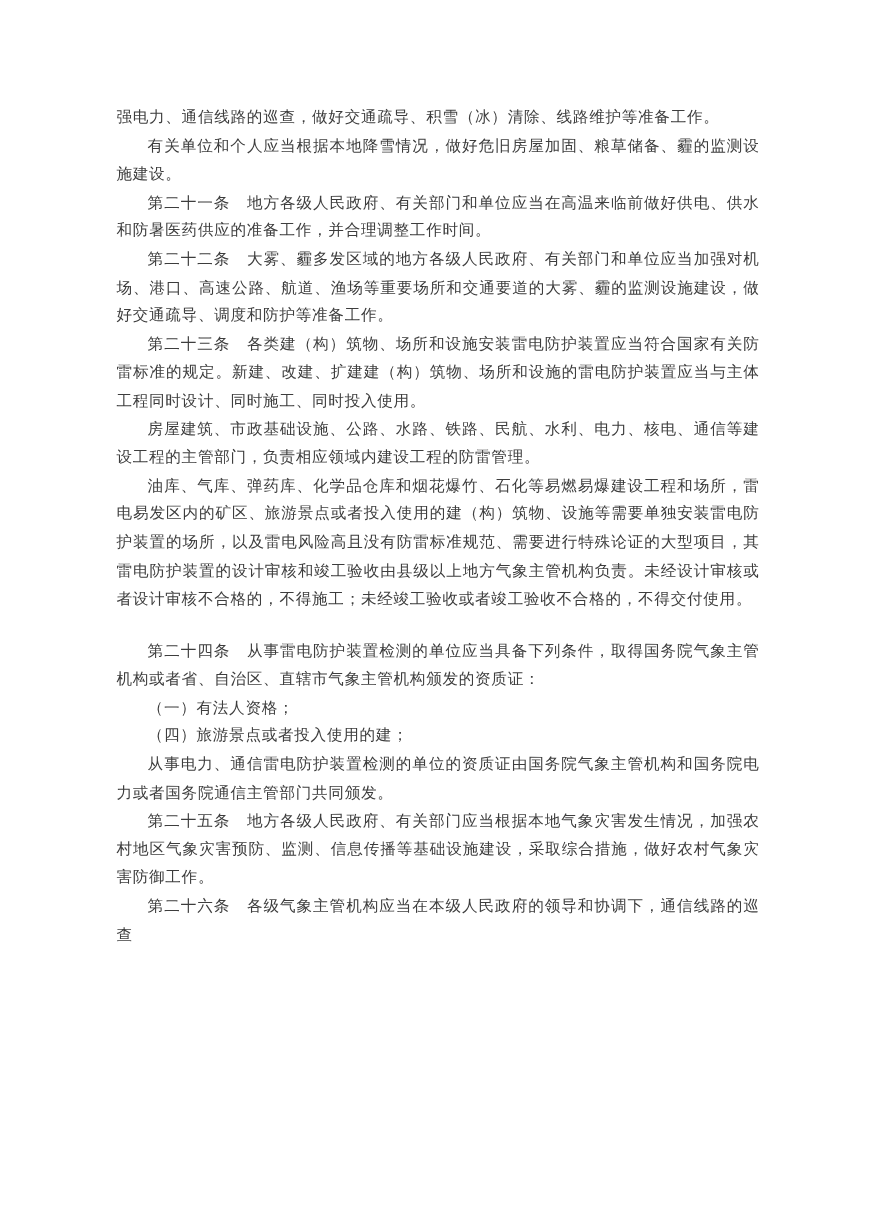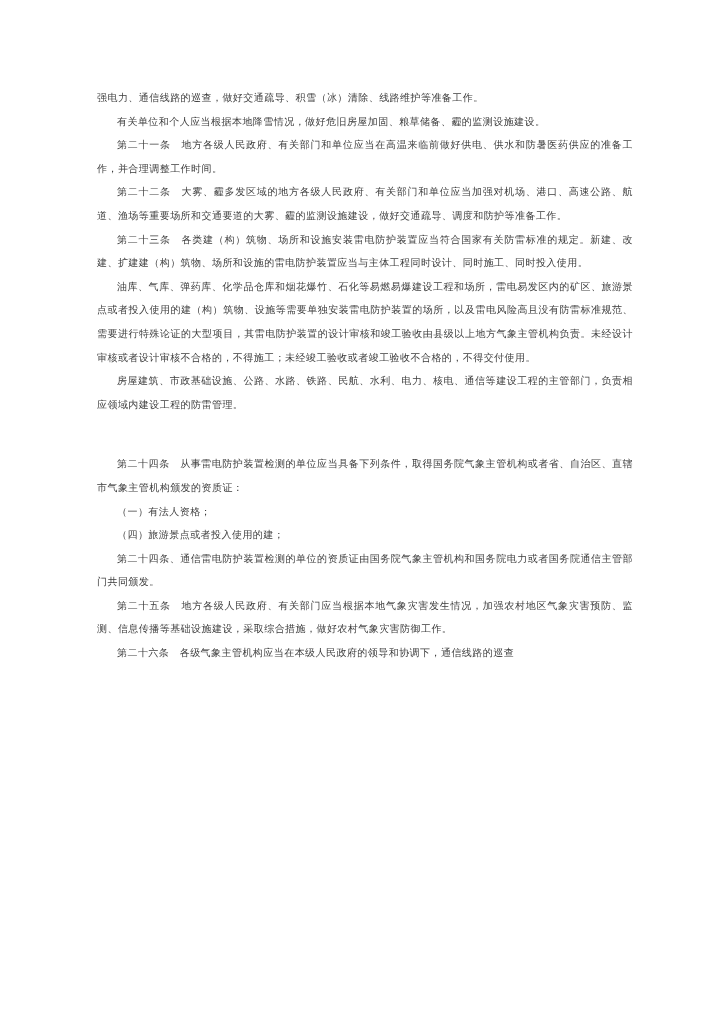--- a/index.html
+++ b/index.html
@@ -14,49 +14,49 @@
     background: #ffffff;
     overflow: hidden;
     font-family: "Liberation Serif", "DejaVu Serif", serif;
   }
   .text-block {
     position: absolute;
     top: 86px;
     left: 97px;
     width: 536px;
     color: #3d3d3d;
-    font-size: 10px;
+    font-size: 13px;
     line-height: 23.6px;
     text-align: justify;
     text-justify: inter-ideograph;
     letter-spacing: 0.045em;
   }
   .para {
     margin: 0;
     text-indent: 2em;
   }
   .para.no-indent {
     text-indent: 0;
   }
   .para.gap-before {
-    margin-top: 36px;
+    margin-top: 20px;
   }
 </style>
 </head>
 <body>
 
 <div class="page">
   <div class="text-block">
     <p class="para no-indent">强电力、通信线路的巡查，做好交通疏导、积雪（冰）清除、线路维护等准备工作。</p>
     <p class="para">有关单位和个人应当根据本地降雪情况，做好危旧房屋加固、粮草储备、霾的监测设施建设。</p>
     <p class="para">第二十一条　地方各级人民政府、有关部门和单位应当在高温来临前做好供电、供水和防暑医药供应的准备工作，并合理调整工作时间。</p>
     <p class="para">第二十二条　大雾、霾多发区域的地方各级人民政府、有关部门和单位应当加强对机场、港口、高速公路、航道、渔场等重要场所和交通要道的大雾、霾的监测设施建设，做好交通疏导、调度和防护等准备工作。</p>
     <p class="para">第二十三条　各类建（构）筑物、场所和设施安装雷电防护装置应当符合国家有关防雷标准的规定。新建、改建、扩建建（构）筑物、场所和设施的雷电防护装置应当与主体工程同时设计、同时施工、同时投入使用。</p>
+    <p class="para">房屋建筑、市政基础设施、公路、水路、铁路、民航、水利、电力、核电、通信等建设工程的主管部门，负责相应领域内建设工程的防雷管理。</p>
     <p class="para">油库、气库、弹药库、化学品仓库和烟花爆竹、石化等易燃易爆建设工程和场所，雷电易发区内的矿区、旅游景点或者投入使用的建（构）筑物、设施等需要单独安装雷电防护装置的场所，以及雷电风险高且没有防雷标准规范、需要进行特殊论证的大型项目，其雷电防护装置的设计审核和竣工验收由县级以上地方气象主管机构负责。未经设计审核或者设计审核不合格的，不得施工；未经竣工验收或者竣工验收不合格的，不得交付使用。</p>
-    <p class="para">房屋建筑、市政基础设施、公路、水路、铁路、民航、水利、电力、核电、通信等建设工程的主管部门，负责相应领域内建设工程的防雷管理。</p>
     <p class="para gap-before">第二十四条　从事雷电防护装置检测的单位应当具备下列条件，取得国务院气象主管机构或者省、自治区、直辖市气象主管机构颁发的资质证：</p>
     <p class="para">（一）有法人资格；</p>
     <p class="para">（四）旅游景点或者投入使用的建；</p>
-    <p class="para">第二十四条、通信雷电防护装置检测的单位的资质证由国务院气象主管机构和国务院电力或者国务院通信主管部门共同颁发。</p>
+    <p class="para">从事电力、通信雷电防护装置检测的单位的资质证由国务院气象主管机构和国务院电力或者国务院通信主管部门共同颁发。</p>
     <p class="para">第二十五条　地方各级人民政府、有关部门应当根据本地气象灾害发生情况，加强农村地区气象灾害预防、监测、信息传播等基础设施建设，采取综合措施，做好农村气象灾害防御工作。</p>
     <p class="para">第二十六条　各级气象主管机构应当在本级人民政府的领导和协调下，通信线路的巡查</p>
   </div>
 </div>
 
 </body></html>

